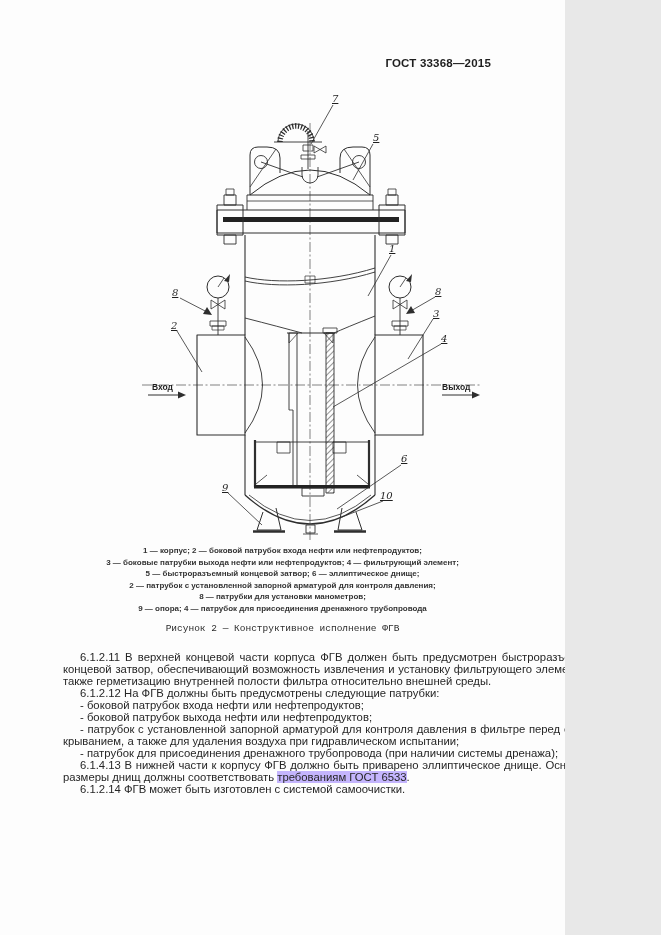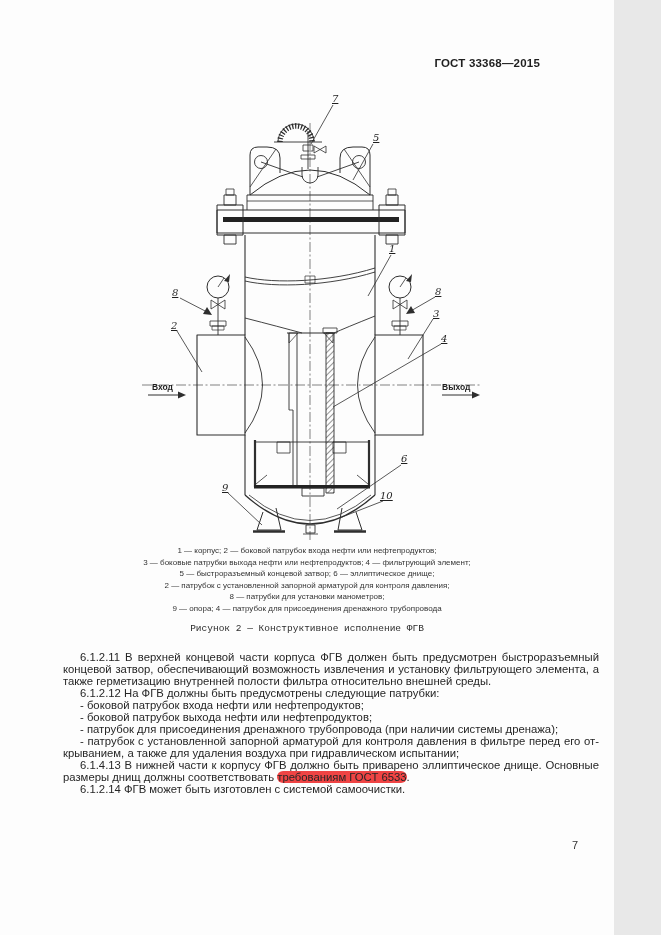--- a/index.html
+++ b/index.html
@@ -1,43 +1,43 @@
 <!DOCTYPE html>
 <html><head>
 <meta charset="utf-8">
 <style>
   html,body{margin:0;padding:0;background:#e8e8e8;}
   .page{
     position:relative;
-    width:614px;height:935px;
+    width:565px;height:935px;
     background:#fdfdfd;
     font-family:"Liberation Sans", sans-serif;
     color:#2b2b2b;
     overflow:hidden;
   }
   .doc-header{
     position:absolute;top:57px;right:74px;
     font-size:11.5px;font-weight:bold;color:#1e1e1e;
     letter-spacing:.2px;
   }
   .figure{position:absolute;left:90px;top:85px;width:480px;height:465px;}
   .legend{
     position:absolute;top:545px;left:40px;right:40px;
-    text-align:center;font-size:8px;line-height:11.6px;color:#333;
+    text-align:center;font-size:8px;line-height:11.6px;color:#333;font-weight:bold;
   }
   .figure-caption{
     position:absolute;top:623px;left:0;right:0;
     text-align:center;font-size:9.5px;color:#2b2b2b;font-family:Liberation Mono, monospace;
   }
   .body-text{
     position:absolute;top:651px;left:63px;width:536px;
     font-size:11.3px;line-height:12px;text-align:justify;color:#262626;
   }
   .body-text p{margin:0;text-indent:17px;}
-  .ref-highlight{background:#ef4444;border-radius:6px;}
+  .ref-highlight{background:#c4b5fd;}
   .page-number{
     position:absolute;top:839px;left:572px;
     font-size:11px;color:#333;
   }
   svg text{font-family:"DejaVu Serif", serif;font-style:italic;font-size:10px;fill:#1f1f1f;text-decoration:underline;}
   svg text.flow{font-family:"Liberation Sans", sans-serif;font-style:normal;font-weight:600;font-size:8.5px;text-decoration:none;}
 </style>
 </head>
 <body>
 
@@ -238,21 +238,21 @@
     <div>9 — опора; 4 — патрубок для присоединения дренажного трубопровода</div>
   </div>
 
   <div class="figure-caption">Рисунок 2 — Конструктивное исполнение ФГВ</div>
 
   <div class="body-text">
     <p>6.1.2.11  В верхней концевой части корпуса ФГВ должен быть предусмотрен быстроразъемный концевой затвор, обеспечивающий возможность извлечения и установку фильтрующего элемента, а также герметизацию внутренней полости фильтра относительно внешней среды.</p>
     <p>6.1.2.12  На ФГВ должны быть предусмотрены следующие патрубки:</p>
     <p>- боковой патрубок входа нефти или нефтепродуктов;</p>
     <p>- боковой патрубок выхода нефти или нефтепродуктов;</p>
+    <p>- патрубок с установленной запорной арматурой для контроля давления в фильтре перед его от­крыванием, а также для удаления воздуха при гидравлическом испытании;</p>
     <p>- патрубок для присоединения дренажного трубопровода (при наличии системы дренажа);</p>
-    <p>- патрубок с установленной запорной арматурой для контроля давления в фильтре перед его от­крыванием, а также для удаления воздуха при гидравлическом испытании;</p>
     <p><span>6.1.4.13  В нижней части к корпусу ФГВ должно быть приварено эллиптическое днище. Основные размеры днищ должны соответствовать </span><span class="ref-highlight">требованиям ГОСТ 6533</span><span>.</span></p>
     <p>6.1.2.14  ФГВ может быть изготовлен с системой самоочистки.</p>
   </div>
 
   <div class="page-number">7</div>
 
 </div>
 
 </body></html>

